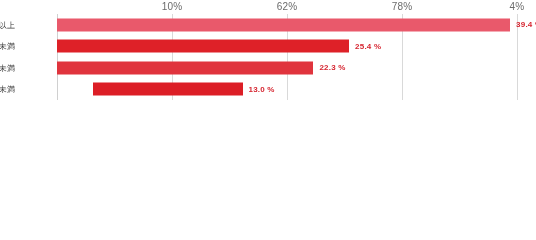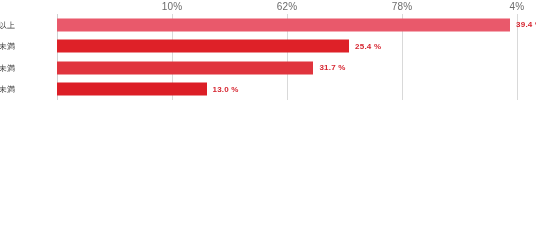--- a/index.html
+++ b/index.html
@@ -129,25 +129,25 @@
         <div class="cat-label" style="color: rgb(58, 58, 58);">1年以上3年未満</div>
         <div class="bar-track" style="width: 292.1px;">
           <div class="bar" style="width: 100%; background: rgb(222, 33, 40);"></div>
           <span class="bar-value" style="color: rgb(214, 38, 49);">25.4 %</span>
         </div>
       </div>
       <div class="row" style="top: 57px;">
         <div class="cat-label" style="color: rgb(58, 58, 58);">3年以上5年未満</div>
         <div class="bar-track" style="width: 256.45px;">
           <div class="bar" style="width: 100%; background: rgb(224, 52, 61);"></div>
-          <span class="bar-value" style="color: rgb(214, 38, 49);">31.7 %</span>
+          <span class="bar-value" style="color: rgb(214, 38, 49);">22.3 %</span>
         </div>
       </div>
       <div class="row" style="top: 78.5px;">
         <div class="cat-label" style="color: rgb(58, 58, 58);">1年未満</div>
-        <div class="bar-track" style="width: 149.5px;">
+        <div class="bar-track" style="width: 149.5px; padding-left: 36px;">
           <div class="bar" style="width: 100%; background: rgb(220, 30, 38);"></div>
           <span class="bar-value" style="color: rgb(214, 38, 49);">13.0 %</span>
         </div>
       </div>
     </div>
 
 </div>
 
 </body></html>

